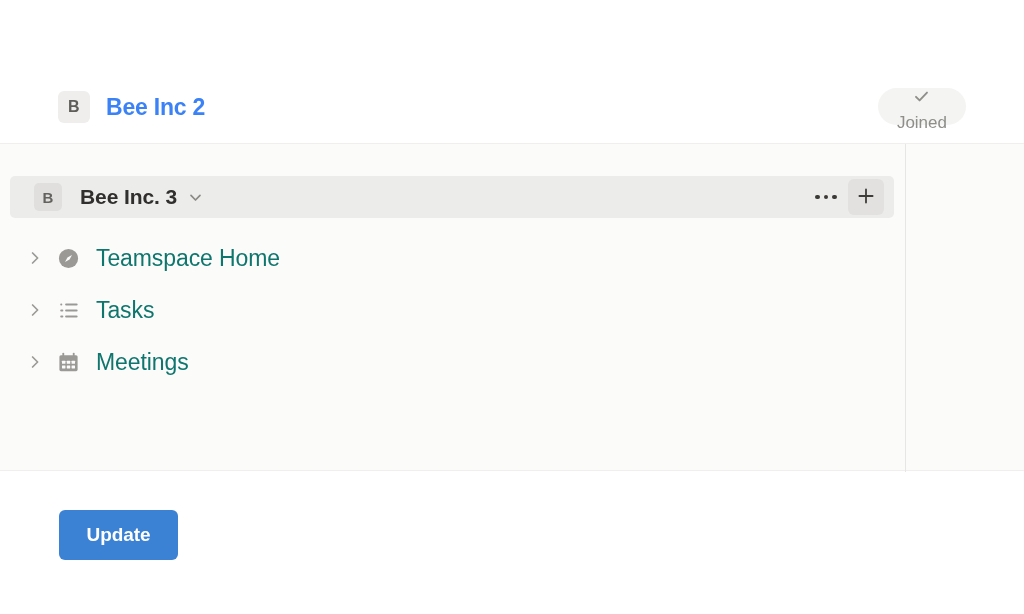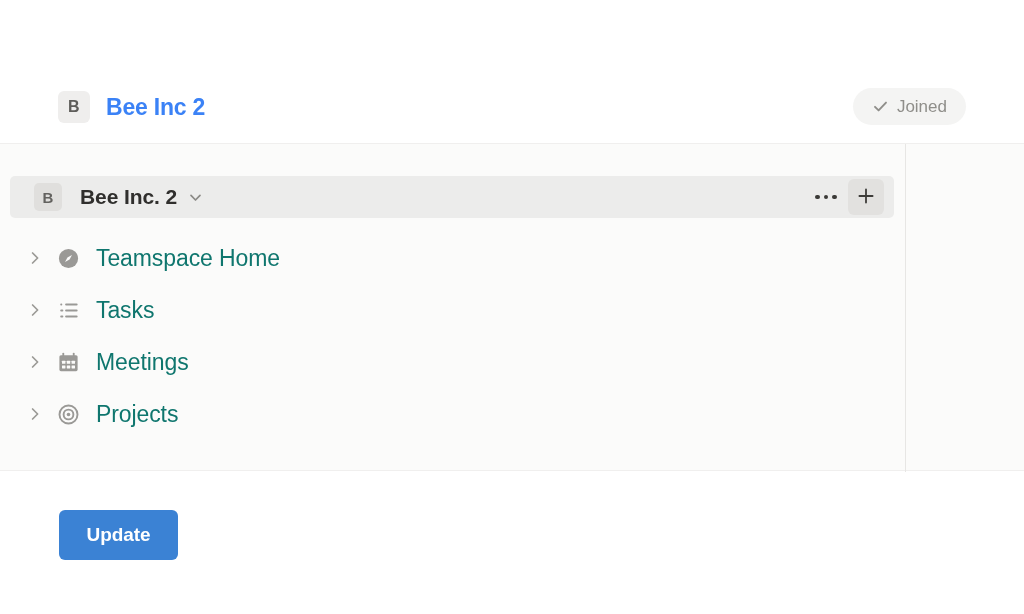--- a/index.html
+++ b/index.html
@@ -68,20 +68,21 @@
     height: 37px;
     display: flex;
     align-items: center;
     gap: 8px;
     padding: 0 19px;
     border-radius: 19px;
     background: #f4f4f3;
     color: #8f8e8a;
     font-size: 17px;
     font-weight: 500;
+    flex-direction: column;
   }
 
   .joined-badge svg { display: block; }
 
   
   .panel {
     position: absolute;
     left: 0;
     top: 143px;
     width: 1024px;
@@ -284,21 +285,21 @@
     </span>
     <span>Joined</span>
   </div>
 
   <div class="panel">
 
     <div class="panel-divider"></div>
 
     <div class="workspace-row">
       <div class="ws-avatar">B</div>
-      <div class="ws-name">Bee Inc. 2</div>
+      <div class="ws-name">Bee Inc. 3</div>
       <span class="ws-chevron">
         <svg width="17" height="17" viewBox="0 0 17 17" fill="none">
           <path d="M4 6.4 L8.5 11 L13 6.4" stroke="#8b8a86" stroke-width="1.7" stroke-linecap="round" stroke-linejoin="round"></path>
         </svg>
       </span>
 
       <div class="ws-actions">
         <button class="icon-btn">
           <span class="dots">
             <i></i>
@@ -369,35 +370,20 @@
               <rect x="15.2" y="10.2" width="3.6" height="3.2" rx="0.4"></rect>
               <rect x="5.2" y="15.0" width="3.6" height="3.2" rx="0.4"></rect>
               <rect x="10.2" y="15.0" width="3.6" height="3.2" rx="0.4"></rect>
               <rect x="15.2" y="15.0" width="3.6" height="3.2" rx="0.4"></rect>
             </g>
           </svg>
         </span>
         <span class="nav-label">Meetings</span>
       </div>
 
-      <div class="nav-item">
-        <span class="nav-chevron">
-          <svg width="16" height="16" viewBox="0 0 16 16" fill="none">
-            <path d="M5.6 3 L10.6 8 L5.6 13" stroke="#9b9a96" stroke-width="1.7" stroke-linecap="round" stroke-linejoin="round"></path>
-          </svg>
-        </span>
-        <span class="nav-icon">
-          <svg width="23" height="23" viewBox="0 0 24 24" fill="none">
-            <circle cx="12" cy="12" r="9.4" stroke="#9a9996" stroke-width="2"></circle>
-            <circle cx="12" cy="12" r="5.1" stroke="#9a9996" stroke-width="2"></circle>
-            <circle cx="12" cy="12" r="1.9" fill="#9a9996"></circle>
-          </svg>
-        </span>
-        <span class="nav-label">Projects</span>
-      </div>
 
     </div>
   </div>
 
 
   <button class="update-btn">
     <span>Update</span>
   </button>
 
 </div>

